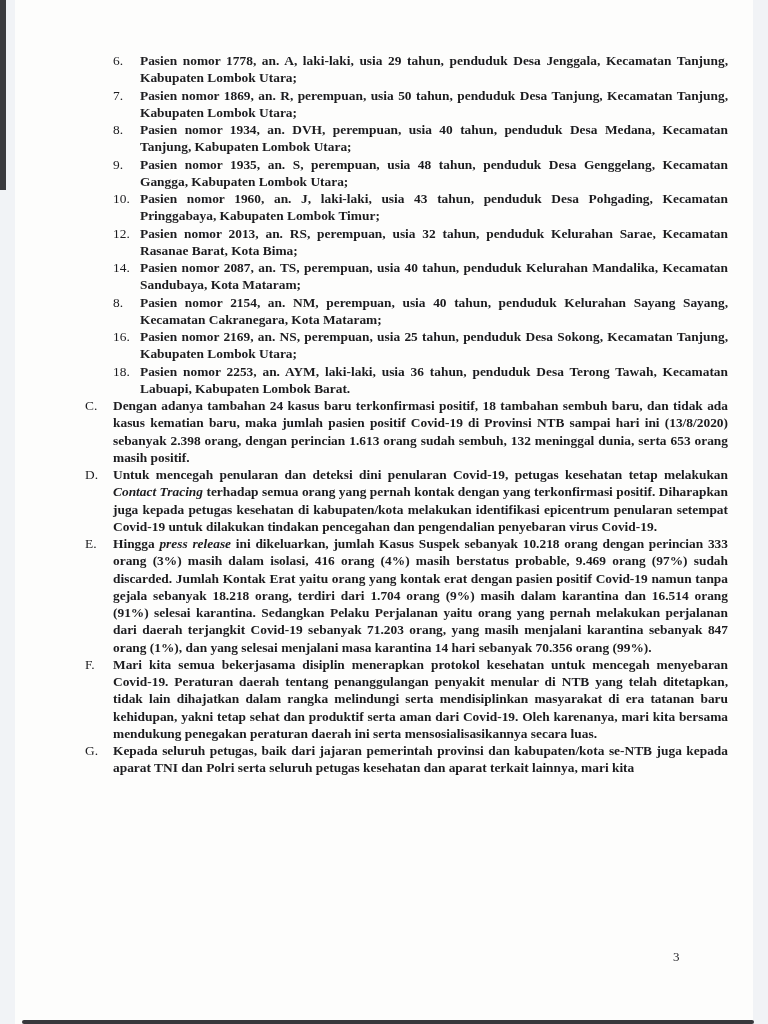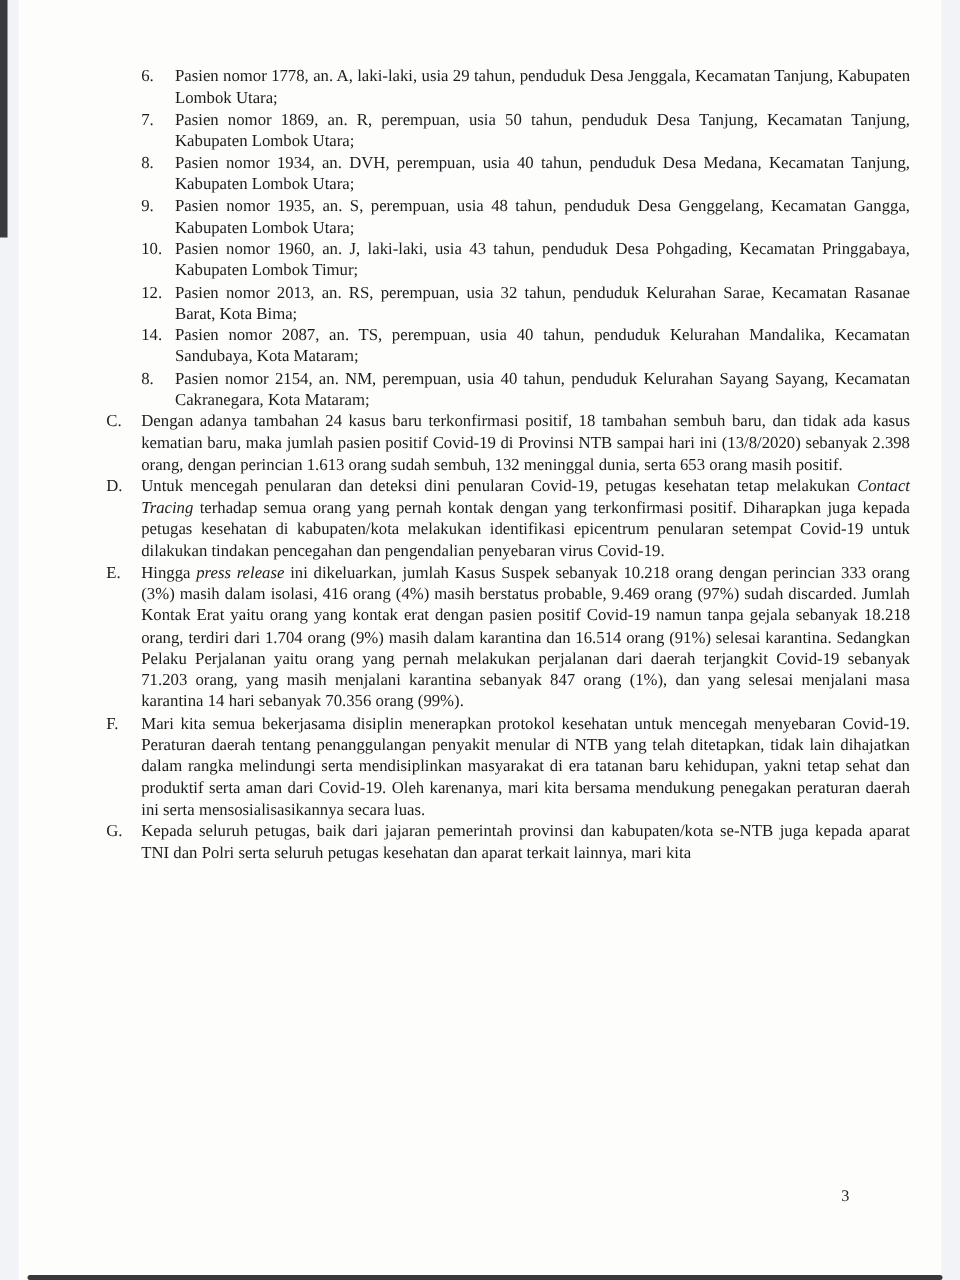--- a/index.html
+++ b/index.html
@@ -49,20 +49,21 @@
     color: #1c1c1f;
   }
   .row { display: flex; align-items: flex-start; }
   .item-row { padding-left: 28px; }
   .marker-num { flex: 0 0 27px; }
   .marker-letter { flex: 0 0 28px; }
   .txt {
     flex: 1;
     text-align: justify;
     text-justify: inter-word;
+    font-weight: bold;
   }
   .txt em { font-style: italic; }
   .page-number {
     position: absolute;
     left: 658px; 
     top: 949px;
     font-size: 13px;
     color: #222226;
   }
 </style>
@@ -98,20 +99,28 @@
             <div class="txt"><span>Pasien nomor 2013, an. RS, perempuan, usia 32 tahun, penduduk Kelurahan Sarae, Kecamatan Rasanae Barat, Kota Bima;</span></div>
           </div>
           <div class="row item-row">
             <span class="marker-num">14.</span>
             <div class="txt"><span>Pasien nomor 2087, an. TS, perempuan, usia 40 tahun, penduduk Kelurahan Mandalika, Kecamatan Sandubaya, Kota Mataram;</span></div>
           </div>
           <div class="row item-row">
             <span class="marker-num">8.</span>
             <div class="txt"><span>Pasien nomor 2154, an. NM, perempuan, usia 40 tahun, penduduk Kelurahan Sayang Sayang, Kecamatan Cakranegara, Kota Mataram;</span></div>
           </div>
+          <div class="row item-row">
+            <span class="marker-num">16.</span>
+            <div class="txt"><span>Pasien nomor 2169, an. NS, perempuan, usia 25 tahun, penduduk Desa Sokong, Kecamatan Tanjung, Kabupaten Lombok Utara;</span></div>
+          </div>
+          <div class="row item-row">
+            <span class="marker-num">18.</span>
+            <div class="txt"><span>Pasien nomor 2253, an. AYM, laki-laki, usia 36 tahun, penduduk Desa Terong Tawah, Kecamatan Labuapi, Kabupaten Lombok Barat.</span></div>
+          </div>
         </div>
       <div id="para-list">
           <div class="row">
             <span class="marker-letter">C.</span>
             <div class="txt"><span>Dengan adanya tambahan 24 kasus baru terkonfirmasi positif, 18 tambahan sembuh baru, dan tidak ada kasus kematian baru, maka jumlah pasien positif Covid-19 di Provinsi NTB sampai hari ini (13/8/2020) sebanyak 2.398 orang, dengan perincian 1.613 orang sudah sembuh, 132 meninggal dunia, serta 653 orang masih positif.</span></div>
           </div>
           <div class="row">
             <span class="marker-letter">D.</span>
             <div class="txt"><span>Untuk mencegah penularan dan deteksi dini penularan Covid-19, petugas kesehatan tetap melakukan </span><em>Contact Tracing</em><span> terhadap semua orang yang pernah kontak dengan yang terkonfirmasi positif. Diharapkan juga kepada petugas kesehatan di kabupaten/kota melakukan identifikasi epicentrum penularan setempat Covid-19 untuk dilakukan tindakan pencegahan dan pengendalian penyebaran virus Covid-19.</span></div>
           </div>

